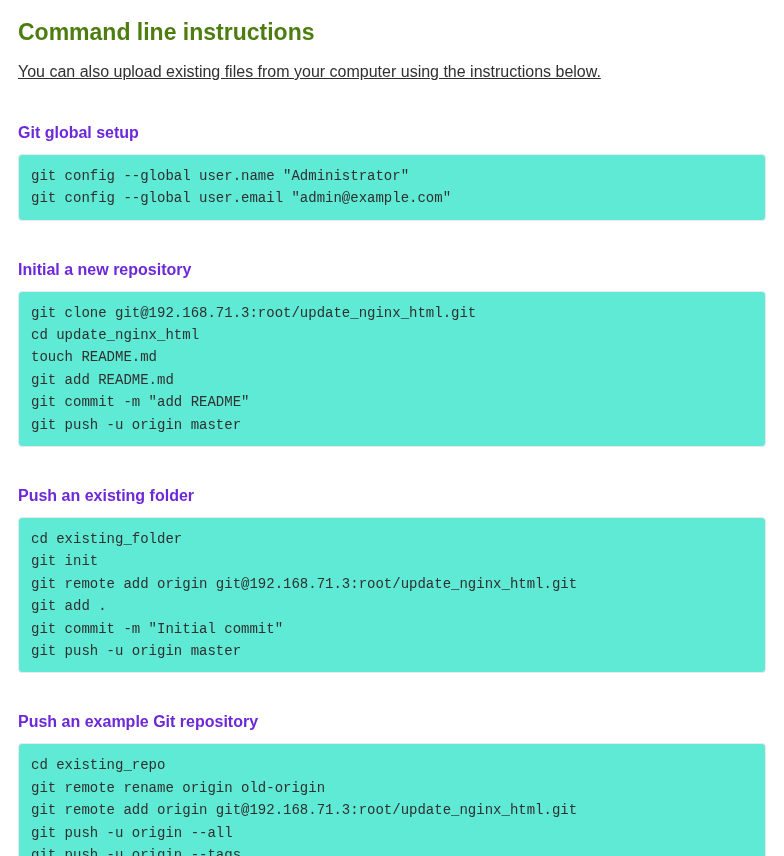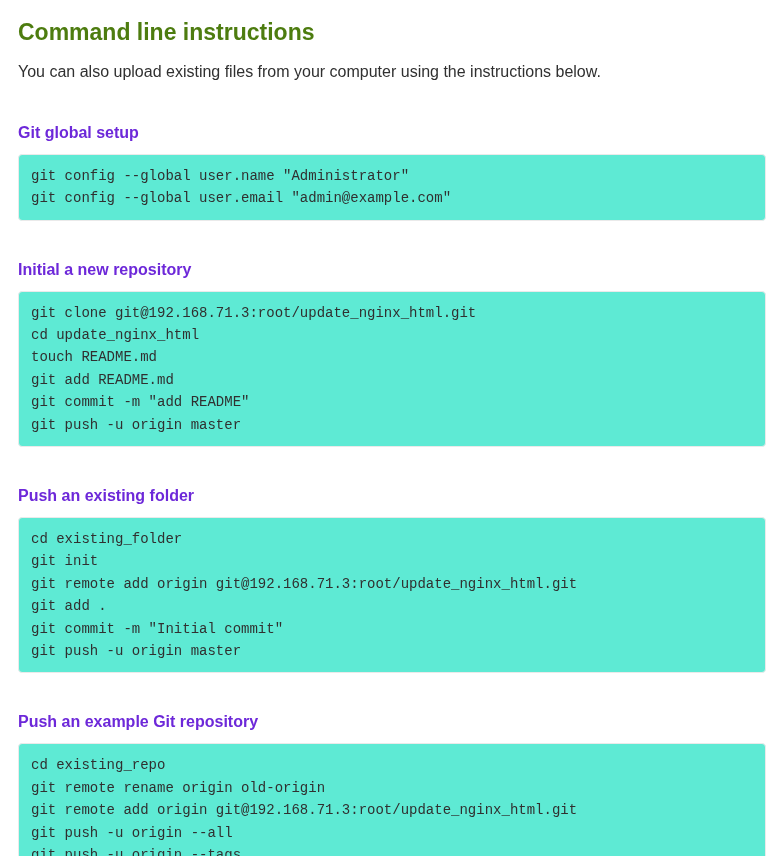--- a/index.html
+++ b/index.html
@@ -20,20 +20,21 @@
       font-weight: 600;
       color: #4d7c0f;
       margin-bottom: 12px;
       line-height: 1.3;
     }
     .description {
       font-size: 16px;
       color: #303030;
       margin-bottom: 30px;
       line-height: 1.5;
+      text-decoration: underline;
     }
     .section-heading {
       font-size: 16px;
       font-weight: 600;
       color: #6d28d9;
       margin-bottom: 12px;
       margin-top: 40px;
     }
     .code-block {
       background: #5eead4;

